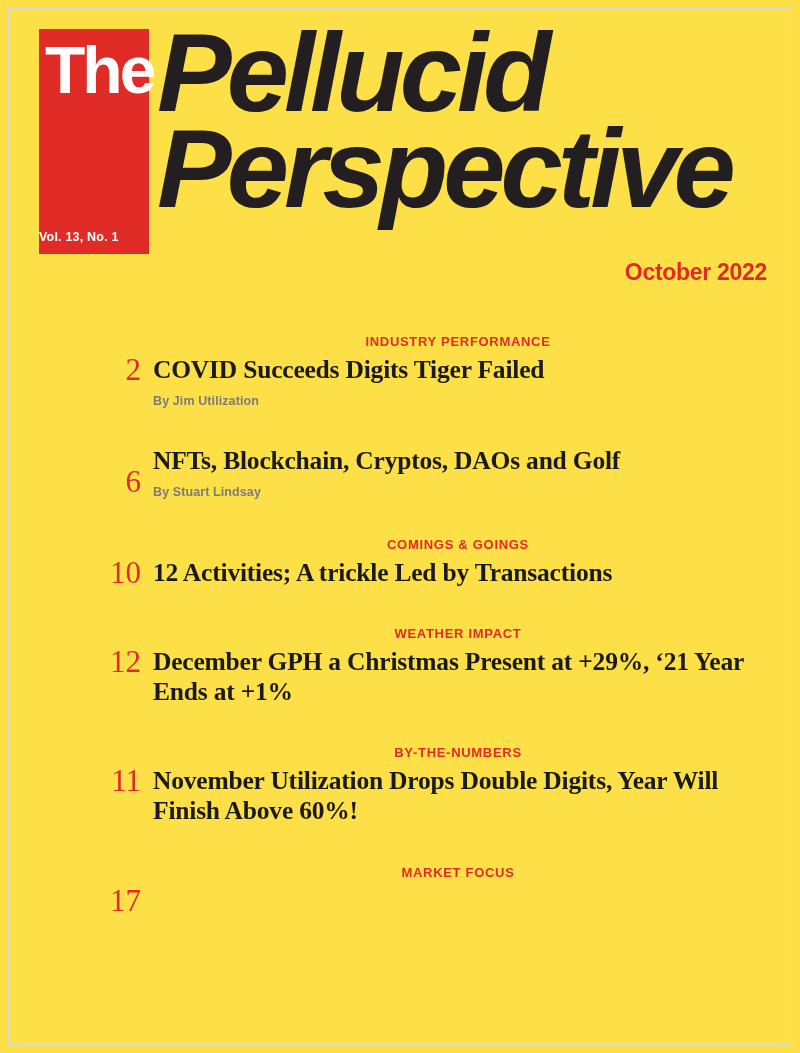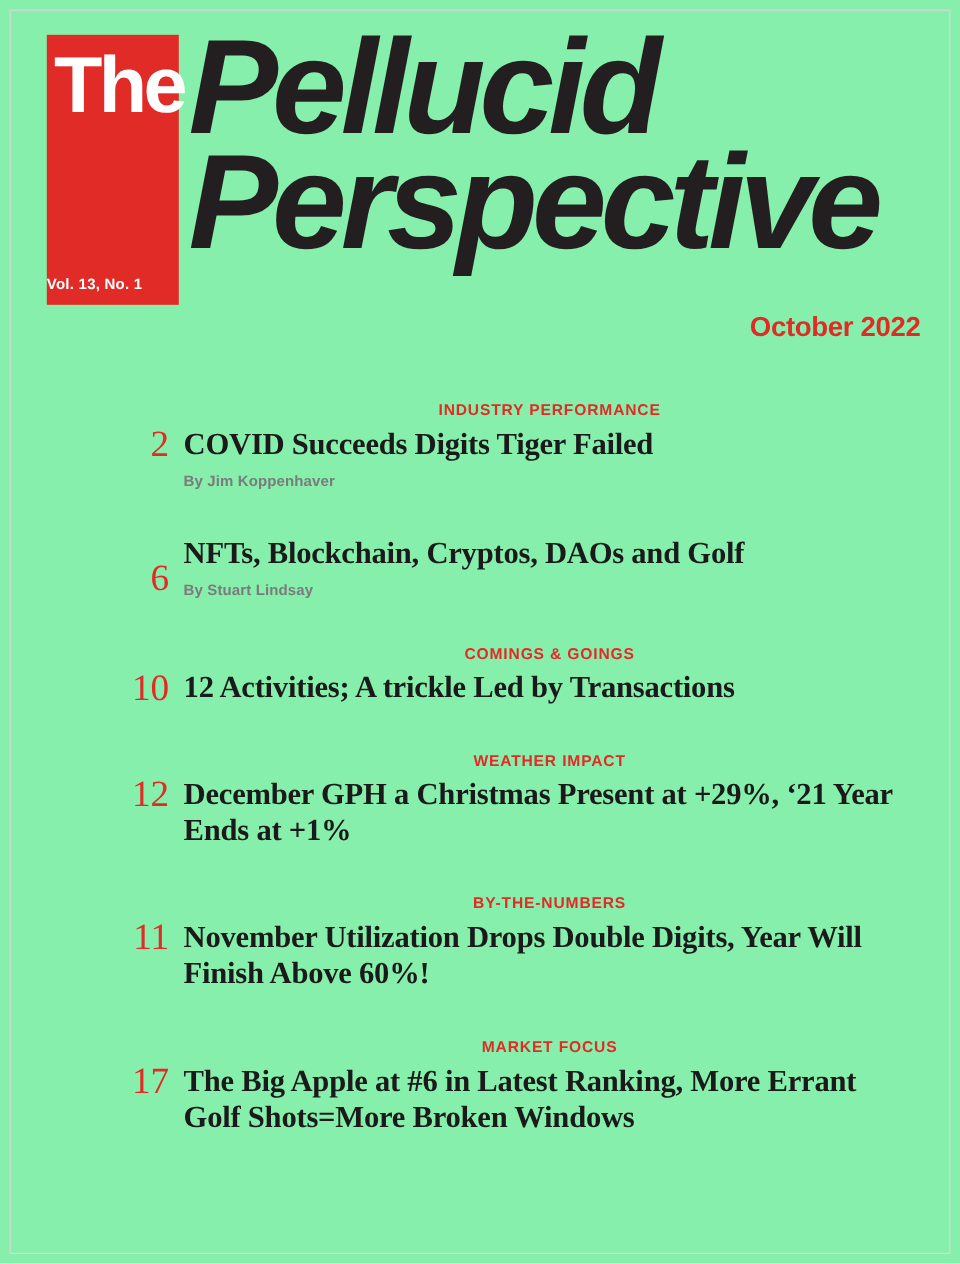--- a/index.html
+++ b/index.html
@@ -10,21 +10,21 @@
   body {
     width: 800px;
     height: 1053px;
     font-family: "Liberation Sans", sans-serif;
     -webkit-font-smoothing: antialiased;
   }
   .page {
     position: relative;
     width: 800px;
     height: 1053px;
-    background: #86efac;
+    background: #fde047;
     box-sizing: border-box;
     padding: 8px;
   }
   .page-inner {
     position: relative;
     width: 100%;
     height: 100%;
     border: 1px solid #d8d8d8;
     box-sizing: border-box;
     overflow: hidden;
@@ -165,21 +165,21 @@
       <div class="issue-date">October 2022</div>
     </div>
 
     <div class="toc">
 
       <div class="toc-entry">
         <div class="toc-page">2</div>
         <div class="toc-body">
           <div class="toc-cat">INDUSTRY PERFORMANCE</div>
           <div class="toc-title">COVID Succeeds Digits Tiger Failed</div>
-          <div class="toc-author">By Jim Koppenhaver</div>
+          <div class="toc-author">By Jim Utilization</div>
         </div>
       </div>
 
       <div class="toc-entry">
         <div class="toc-page">6</div>
         <div class="toc-body">
           <div class="toc-title">NFTs, Blockchain, Cryptos, DAOs and Golf</div>
           <div class="toc-author">By Stuart Lindsay</div>
         </div>
       </div>
@@ -205,20 +205,19 @@
         <div class="toc-body">
           <div class="toc-cat">BY-THE-NUMBERS</div>
           <div class="toc-title">November Utilization Drops Double Digits, Year Will Finish Above 60%!</div>
         </div>
       </div>
 
       <div class="toc-entry">
         <div class="toc-page">17</div>
         <div class="toc-body">
           <div class="toc-cat">MARKET FOCUS</div>
-          <div class="toc-title">The Big Apple at #6 in Latest Ranking, More Errant Golf Shots=More Broken Windows</div>
         </div>
       </div>
 
     </div>
 
   </div>
 </div>
 
 </body></html>

